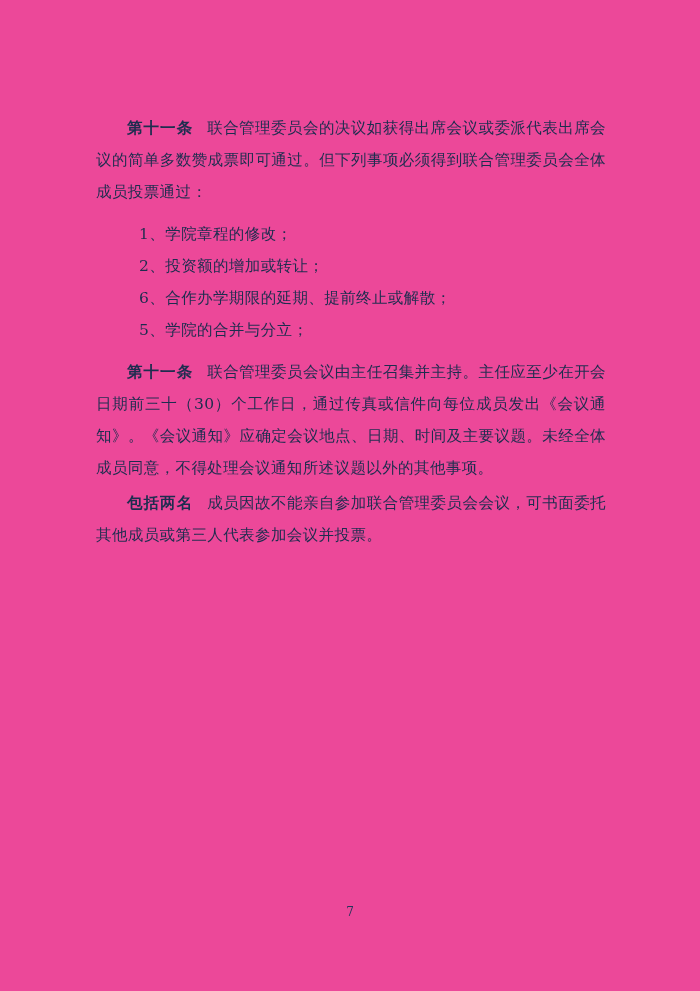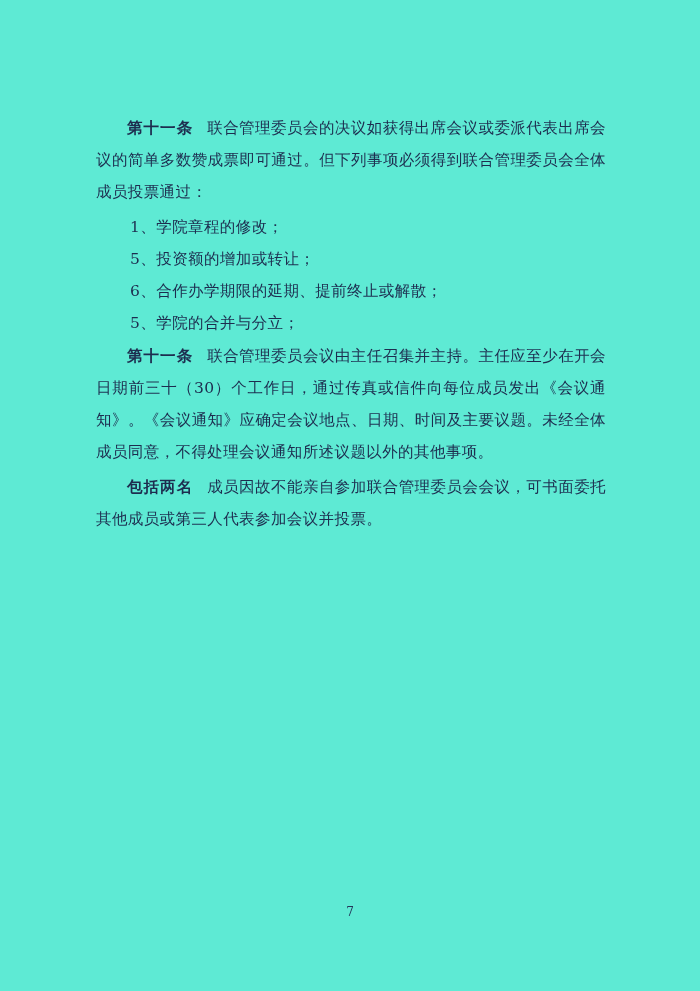--- a/index.html
+++ b/index.html
@@ -11,21 +11,21 @@
     width: 700px;
     height: 991px;
     font-family: "DejaVu Serif", "Liberation Serif", serif;
     color: #1b2a4a;
     position: relative;
     overflow: hidden;
   }
   .page {
     position: absolute;
     inset: 0;
-    background: #5eead4;
+    background: #ec4899;
   }
   .content {
     position: absolute;
     left: 96px;
     top: 112px;
     width: 510px;
   }
   .para {
     font-size: 15.5px;
     line-height: 2.08;
@@ -47,21 +47,21 @@
   .item {
     font-size: 15.5px;
     line-height: 2.08;
     letter-spacing: 0.4px;
     color: #1d2d4f;
     margin: 0;
     text-indent: 2.2em;
     font-family: "DejaVu Serif", "Liberation Serif", serif;
   }
   .list {
-    margin: 0;
+    margin: 9px;
     padding: 0;
   }
   .page-number {
     position: absolute;
     left: 0;
     right: 0;
     top: 905px;
     text-align: center;
     font-size: 12px;
     color: #24355a;
@@ -71,21 +71,21 @@
 </head>
 <body>
 
 <div class="page">
   <div class="content">
 
     <p class="para"><span class="lead">第十一条</span><span class="lead-gap"></span><span>联合管理委员会的决议如获得出席会议或委派代表出席会议的简单多数赞成票即可通过。但下列事项必须得到联合管理委员会全体成员投票通过：</span></p>
 
     <div class="list">
       <p class="item">1、学院章程的修改；</p>
-      <p class="item">5、投资额的增加或转让；</p>
+      <p class="item">2、投资额的增加或转让；</p>
       <p class="item">6、合作办学期限的延期、提前终止或解散；</p>
       <p class="item">5、学院的合并与分立；</p>
     </div>
 
 
     <p class="para"><span class="lead">第十一条</span><span class="lead-gap"></span><span>联合管理委员会议由主任召集并主持。主任应至少在开会日期前三十（30）个工作日，通过传真或信件向每位成员发出《会议通知》。《会议通知》应确定会议地点、日期、时间及主要议题。未经全体成员同意，不得处理会议通知所述议题以外的其他事项。</span></p>
 
     <p class="para"><span class="lead">包括两名</span><span class="lead-gap"></span><span>成员因故不能亲自参加联合管理委员会会议，可书面委托其他成员或第三人代表参加会议并投票。</span></p>
 
   </div>

